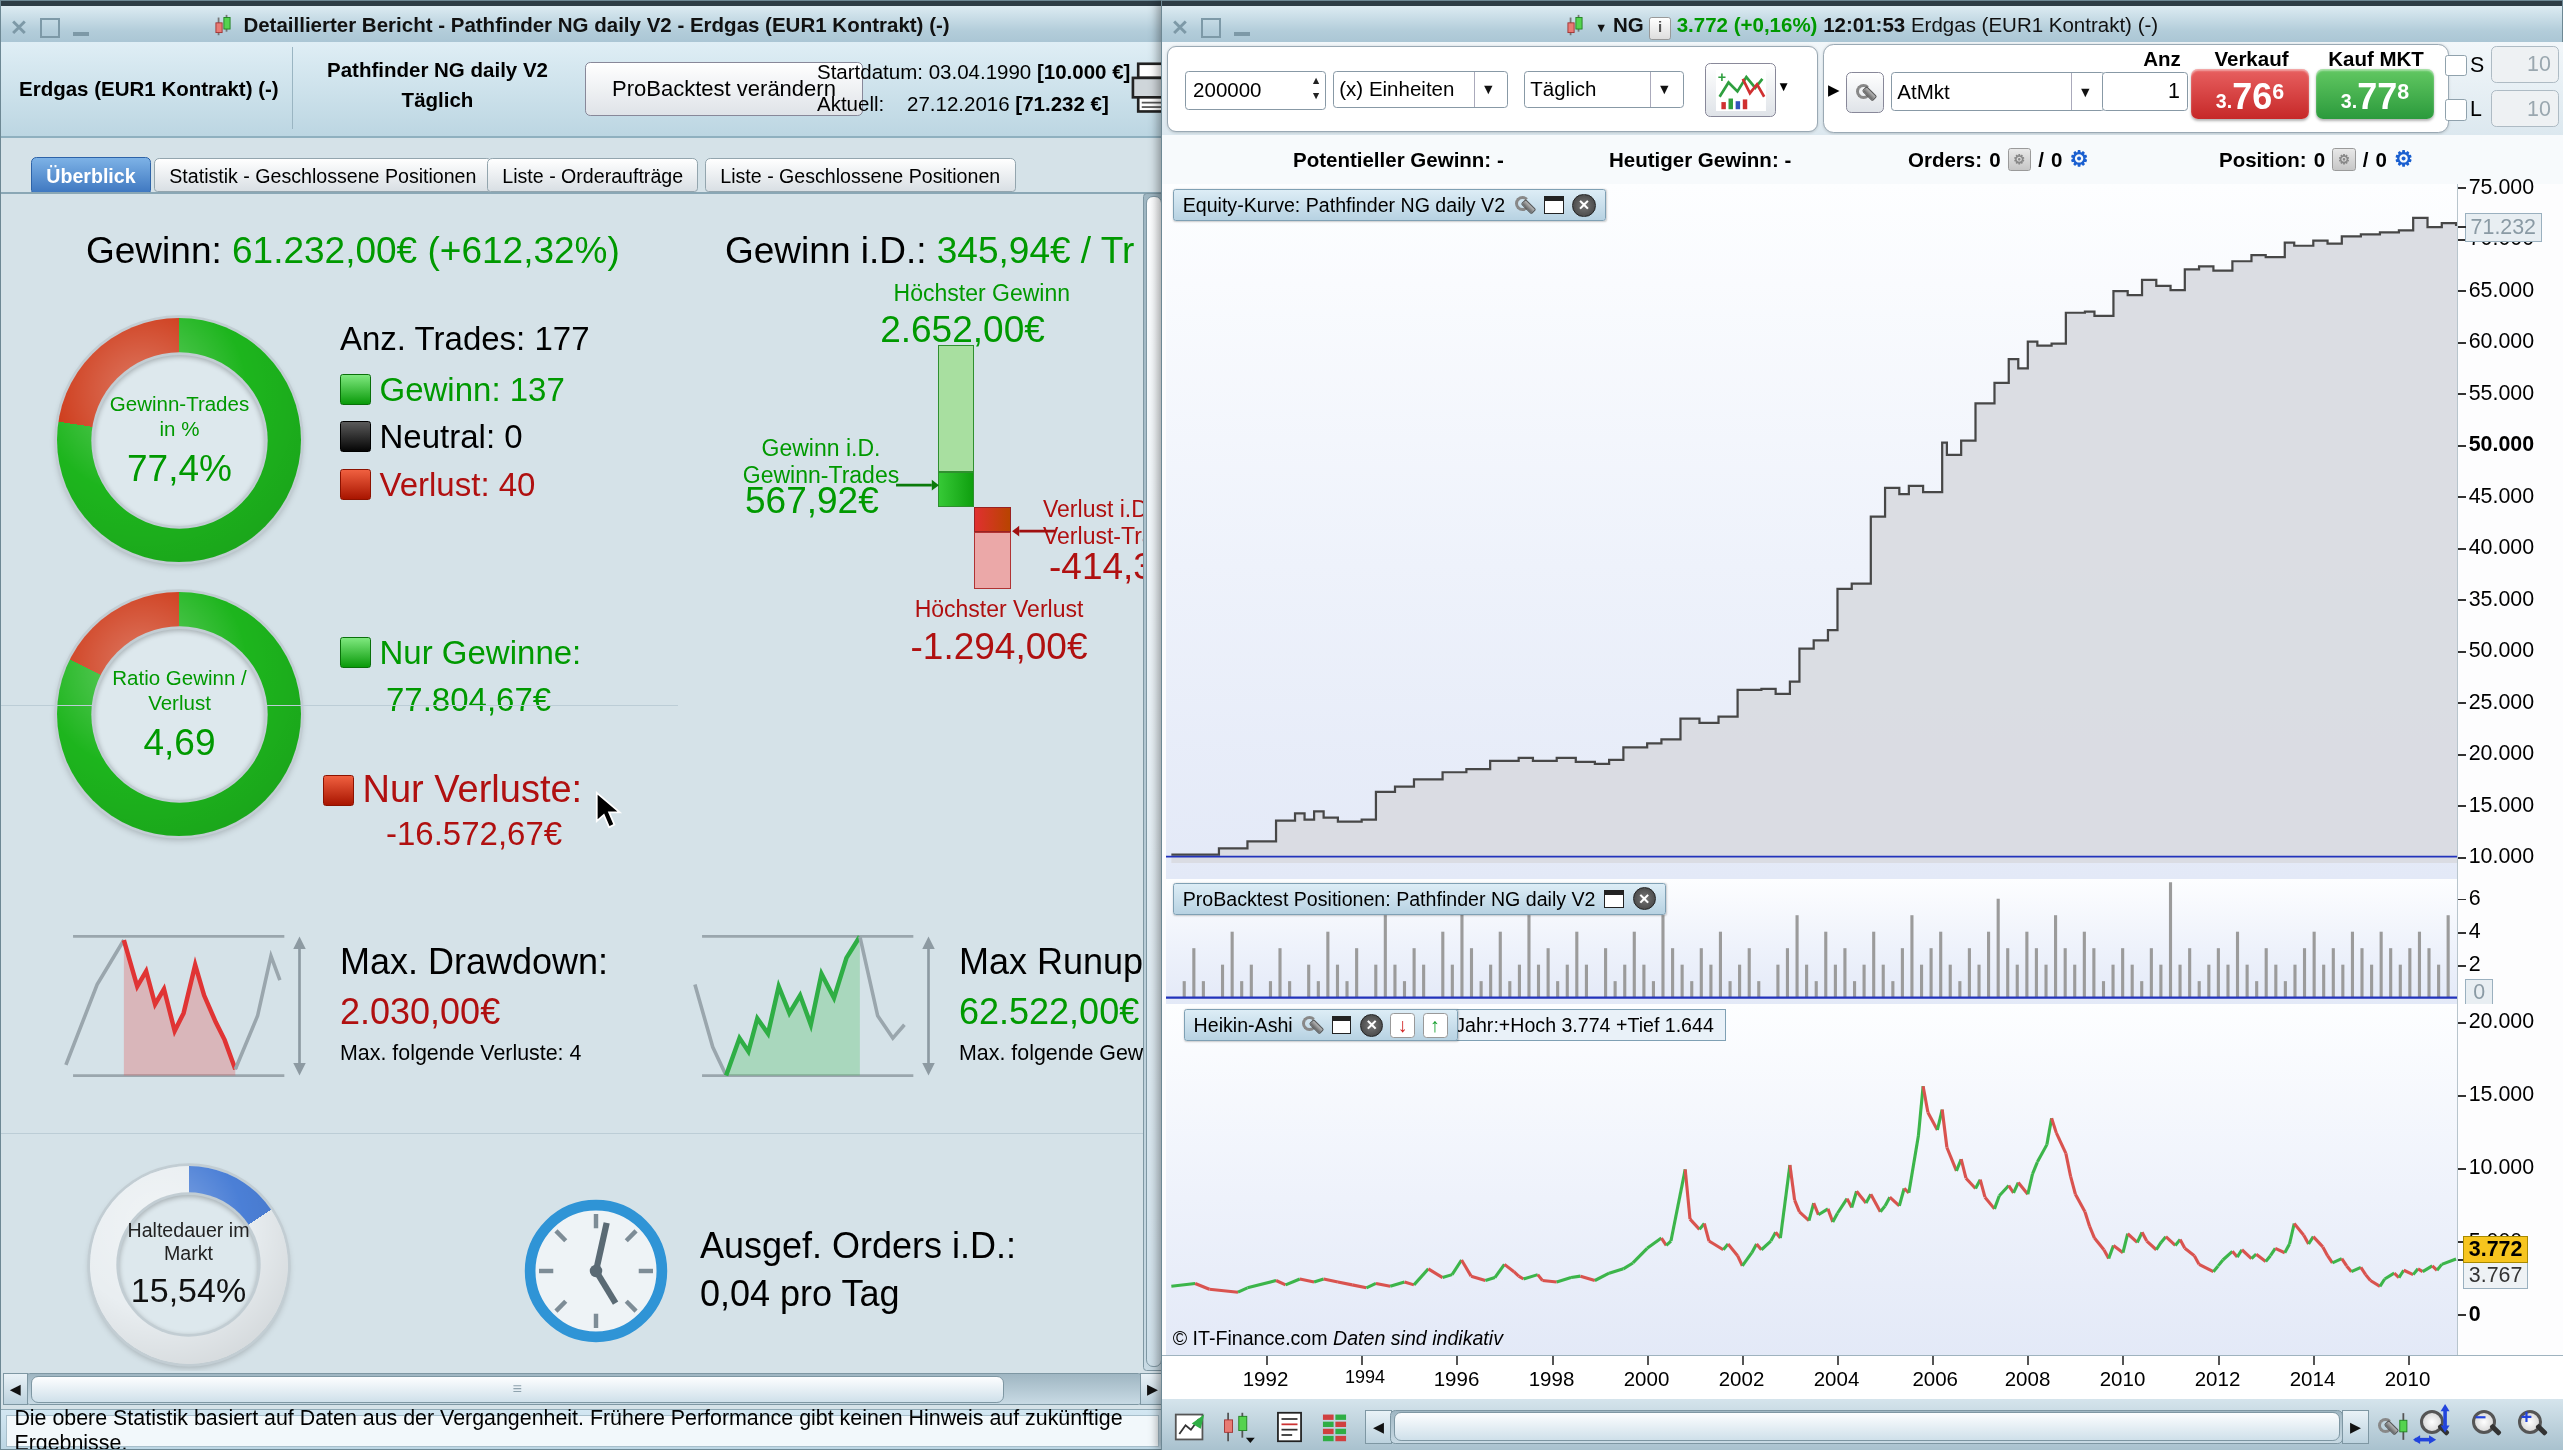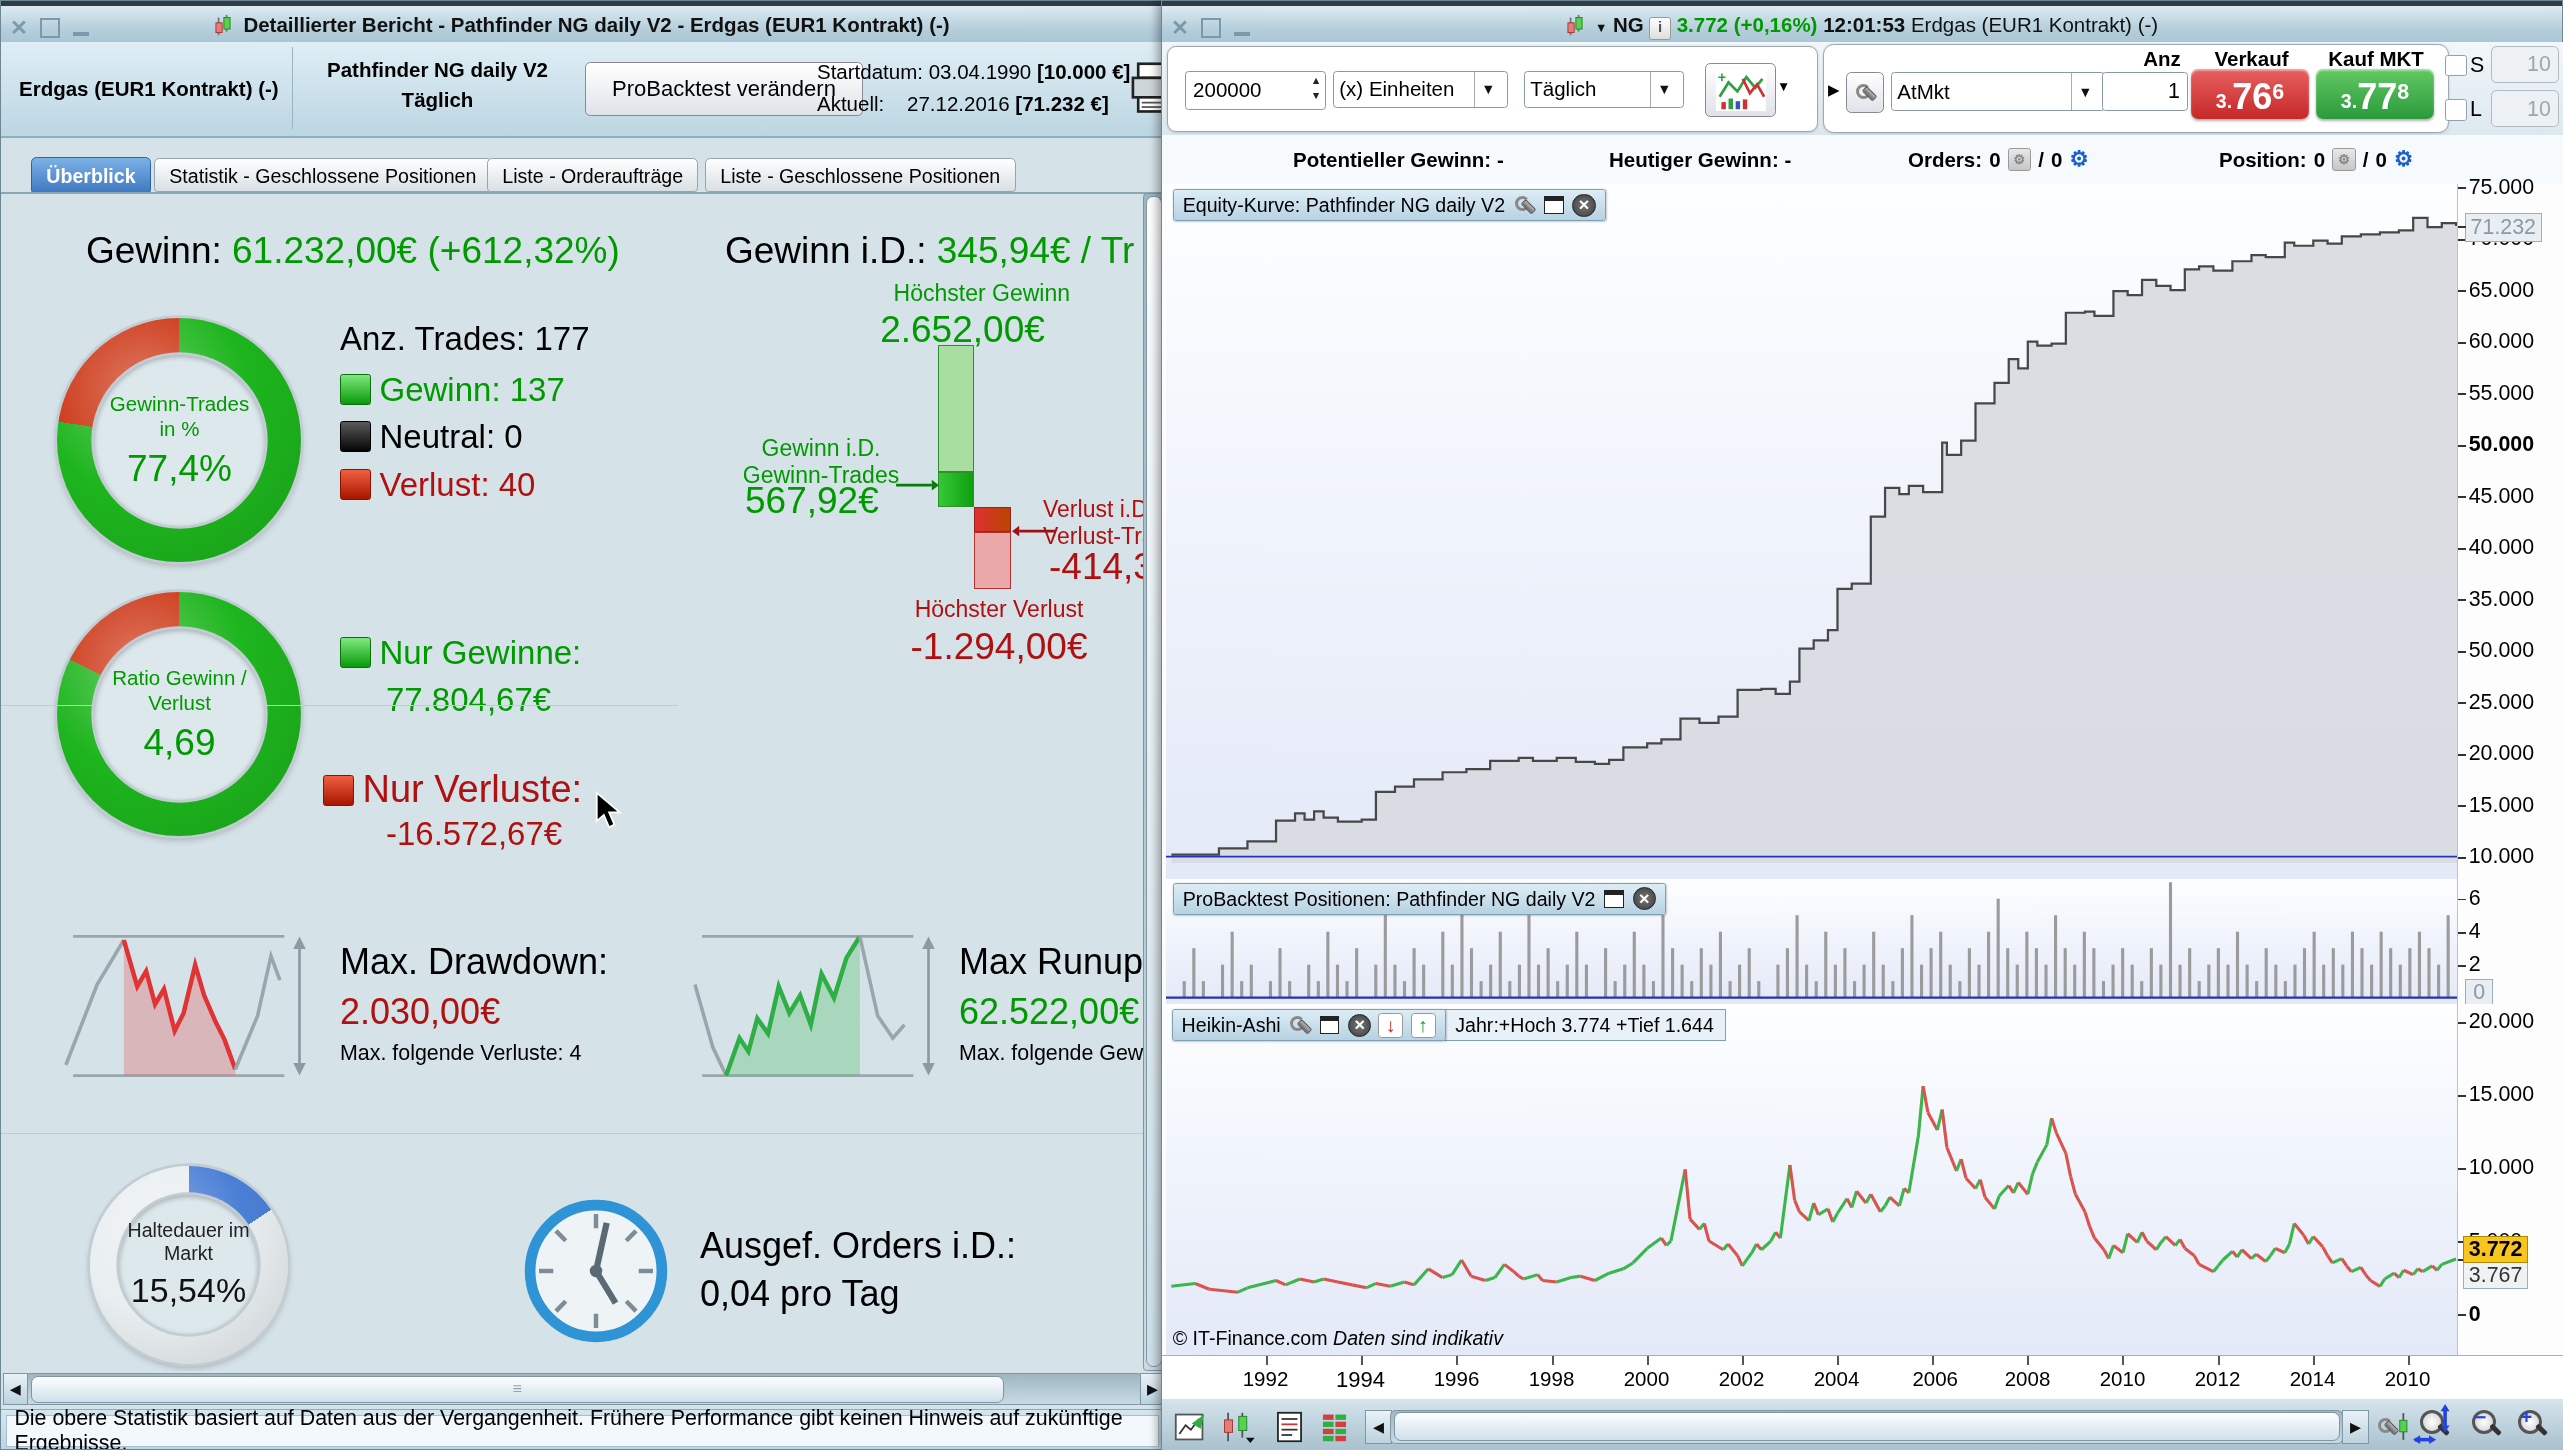--- a/index.html
+++ b/index.html
@@ -704,21 +704,21 @@
             <line x1="1378.4" y1="302.1" x2="1383.7" y2="307.0" stroke="#d9534f" stroke-width="3.5"></line>
             <line x1="1383.7" y1="307.0" x2="1389.1" y2="298.8" stroke="#3cb54a" stroke-width="3.5"></line>
             <line x1="1389.1" y1="298.8" x2="1399.7" y2="303.7" stroke="#d9534f" stroke-width="3.5"></line>
             <line x1="1399.7" y1="303.7" x2="1405.1" y2="297.2" stroke="#3cb54a" stroke-width="3.5"></line>
             <line x1="1405.1" y1="297.2" x2="1410.4" y2="300.4" stroke="#d9534f" stroke-width="3.5"></line>
             <line x1="1410.4" y1="300.4" x2="1421.1" y2="293.9" stroke="#3cb54a" stroke-width="3.5"></line>
             <line x1="1421.1" y1="293.9" x2="1426.4" y2="298.8" stroke="#d9534f" stroke-width="3.5"></line>
             <line x1="1426.4" y1="298.8" x2="1431.8" y2="292.2" stroke="#3cb54a" stroke-width="3.5"></line>
             <line x1="1431.8" y1="292.2" x2="1447.8" y2="286.1" stroke="#3cb54a" stroke-width="3.5"></line>
           </svg>
-        <div class="pill" style="left:6px;top:5.3px;">
+        <div class="pill" style="left:18px;top:5.3px;">
           <span>Heikin-Ashi</span>
           <span class="mini-ico">
               <span class="wrench"></span>
             </span>
           <span class="mini-ico">
               <span class="winico"></span>
             </span>
           <span class="closeico">✕</span>
           <span class="mini-ico" style="background:#fff;border:0.9px solid #999;border-radius:3.6px;color:#d02020;font-weight:bold;">↓</span>
           <span class="mini-ico" style="background:#fff;border:0.9px solid #999;border-radius:3.6px;color:#18a030;font-weight:bold;">↑</span>
@@ -742,21 +742,21 @@
           <div class="axis-label" style="border: 1.8px solid rgb(154, 176, 191); background: rgb(238, 242, 245); color: rgb(51, 51, 51); padding: 0px 4.5px; left: 5.3px; top: 258px;">3.767</div>
           <div class="axis-tick" style="top: 255px;"></div>
           <div class="axis-label" style="top: 298px; font-weight: bold;">0</div>
           <div class="axis-tick" style="top: 310px;"></div>
         </div>
     </div>
 
     <div class="abs" id="x-axis" style="left:0;top:1354px;width:1402px;height:43px;background:#ffffff;border-top:0.9px solid #9fb3bf;border-bottom:0.9px solid #9fb3bf;">
         <div style="position: absolute; left: 77px; top: 10.7px; width: 53px; text-align: center; font-size: 20.5px;">1992</div>
         <div style="position: absolute; left: 104px; top: 0px; width: 1.8px; height: 9px; background: rgb(85, 85, 85);"></div>
-        <div style="position: absolute; left: 172px; top: 10.7px; width: 53px; text-align: center; font-size: 22px;">1994</div>
+        <div style="position: absolute; left: 183px; top: 10.7px; width: 53px; text-align: left; font-size: 18px;">1994</div>
         <div style="position: absolute; left: 199px; top: 0px; width: 1.8px; height: 9px; background: rgb(85, 85, 85);"></div>
         <div style="position: absolute; left: 268px; top: 10.7px; width: 53px; text-align: center; font-size: 20.5px;">1996</div>
         <div style="position: absolute; left: 294px; top: 0px; width: 1.8px; height: 9px; background: rgb(85, 85, 85);"></div>
         <div style="position: absolute; left: 363px; top: 10.7px; width: 53px; text-align: center; font-size: 20.5px;">1998</div>
         <div style="position: absolute; left: 390px; top: 0px; width: 1.8px; height: 9px; background: rgb(85, 85, 85);"></div>
         <div style="position: absolute; left: 458px; top: 10.7px; width: 53px; text-align: center; font-size: 20.5px;">2000</div>
         <div style="position: absolute; left: 485px; top: 0px; width: 1.8px; height: 9px; background: rgb(85, 85, 85);"></div>
         <div style="position: absolute; left: 553px; top: 10.7px; width: 53px; text-align: center; font-size: 20.5px;">2002</div>
         <div style="position: absolute; left: 580px; top: 0px; width: 1.8px; height: 9px; background: rgb(85, 85, 85);"></div>
         <div style="position: absolute; left: 648px; top: 10.7px; width: 53px; text-align: center; font-size: 20.5px;">2004</div>

